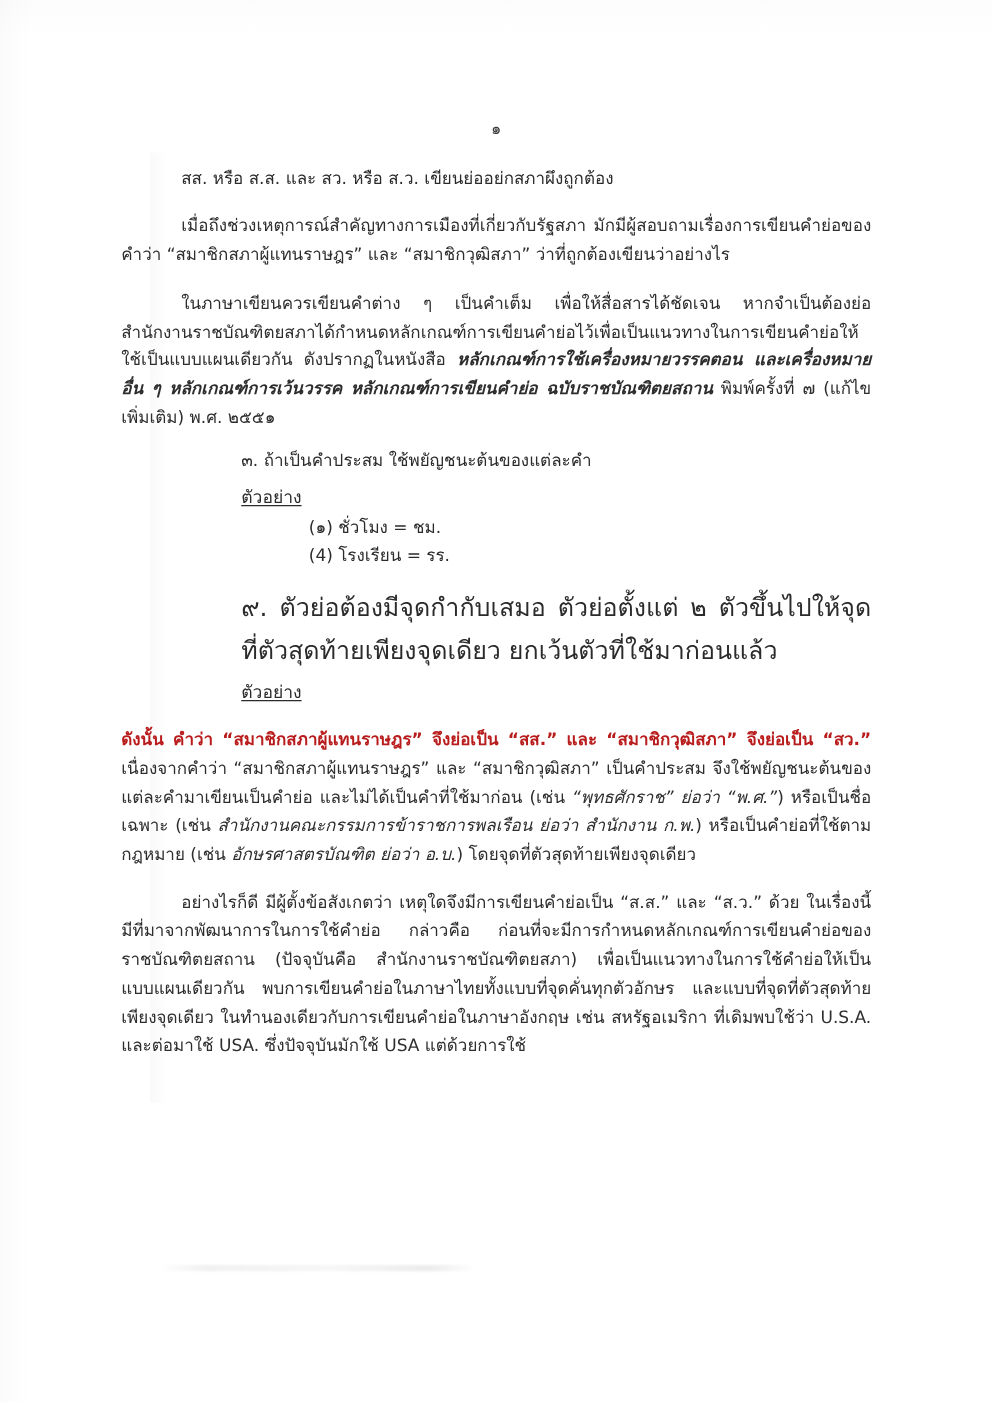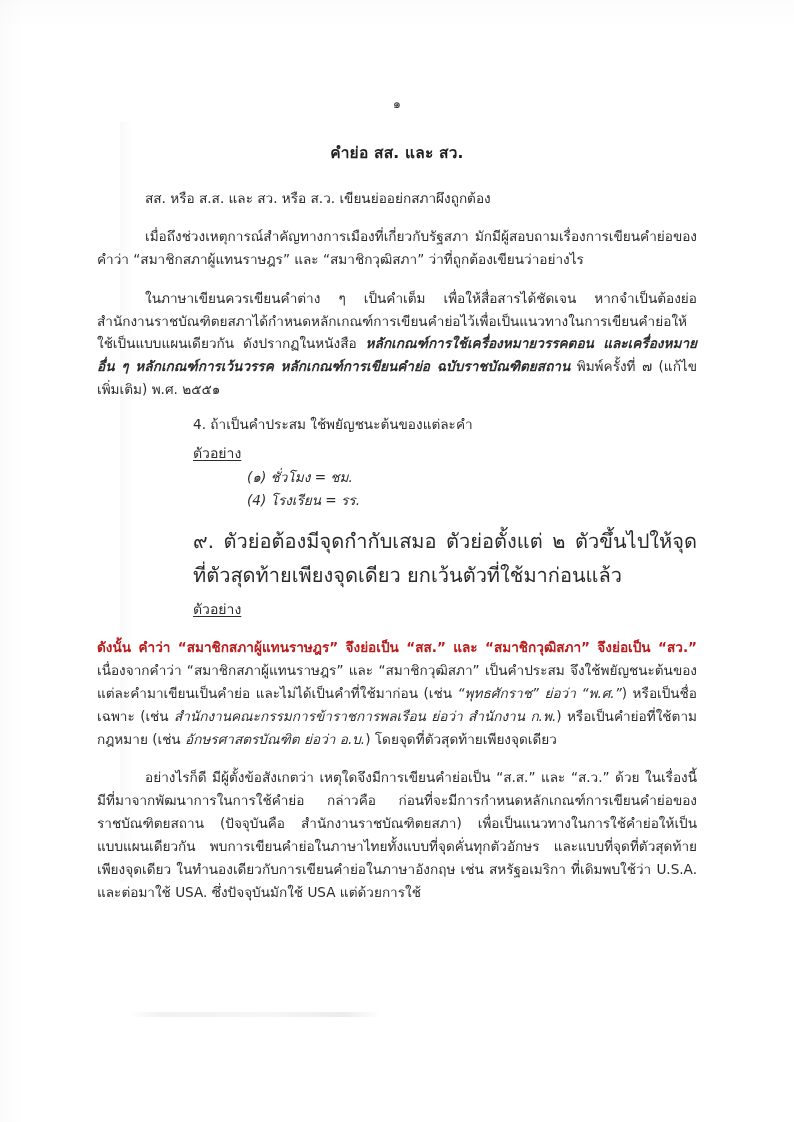--- a/index.html
+++ b/index.html
@@ -131,51 +131,49 @@
   .example-label span {
     text-decoration: underline;
     text-underline-offset: 2px;
   }
 
   ul.examples {
     list-style: none;
     margin: 0;
     padding: 0;
     padding-left: 150px;
-    font-style: italic;
   }
   ul.examples li {
     font-size: 13.6px;
     line-height: 1.72;
   }
 </style>
 </head>
 <body>
 
 <div class="page">
   <div class="scan-tint"></div>
   <div class="scan-streak"></div>
   <div class="scan-artifact"></div>
 
   <div class="content">
 
     <div class="page-number">๑</div>
 
-    <div class="doc-title">คำย่อ สส. และ สว.</div>
 
     <div class="lead">สส. หรือ ส.ส.  และ สว. หรือ ส.ว. เขียนย่ออย่กสภาผึงถูกต้อง</div>
 
     <p class="body">เมื่อถึงช่วงเหตุการณ์สำคัญทางการเมืองที่เกี่ยวกับรัฐสภา มักมีผู้สอบถามเรื่องการเขียนคำย่อของคำว่า “สมาชิกสภาผู้แทนราษฎร” และ “สมาชิกวุฒิสภา” ว่าที่ถูกต้องเขียนว่าอย่างไร</p>
 
     <p class="body">
       <span>ในภาษาเขียนควรเขียนคำต่าง ๆ เป็นคำเต็ม เพื่อให้สื่อสารได้ชัดเจน หากจำเป็นต้องย่อ  สำนักงานราชบัณฑิตยสภาได้กำหนดหลักเกณฑ์การเขียนคำย่อไว้เพื่อเป็นแนวทางในการเขียนคำย่อให้ใช้เป็นแบบแผนเดียวกัน ดังปรากฏในหนังสือ </span><span class="bi">หลักเกณฑ์การใช้เครื่องหมายวรรคตอน และเครื่องหมายอื่น ๆ  หลักเกณฑ์การเว้นวรรค หลักเกณฑ์การเขียนคำย่อ ฉบับราชบัณฑิตยสถาน</span><span> พิมพ์ครั้งที่ ๗ (แก้ไขเพิ่มเติม) พ.ศ. ๒๕๕๑</span>
     </p>
 
 
-    <p class="rule-line">4. ถ้าเป็นคำประสม ใช้พยัญชนะต้นของแต่ละคำ</p>
+    <p class="rule-line">๓. ถ้าเป็นคำประสม ใช้พยัญชนะต้นของแต่ละคำ</p>
 
     <p class="example-label">
       <span>ตัวอย่าง</span>
     </p>
 
     <ul class="examples">
       <li>(๑) ชั่วโมง = ชม.</li>
       <li>(4) โรงเรียน = รร.</li>
     </ul>
 

